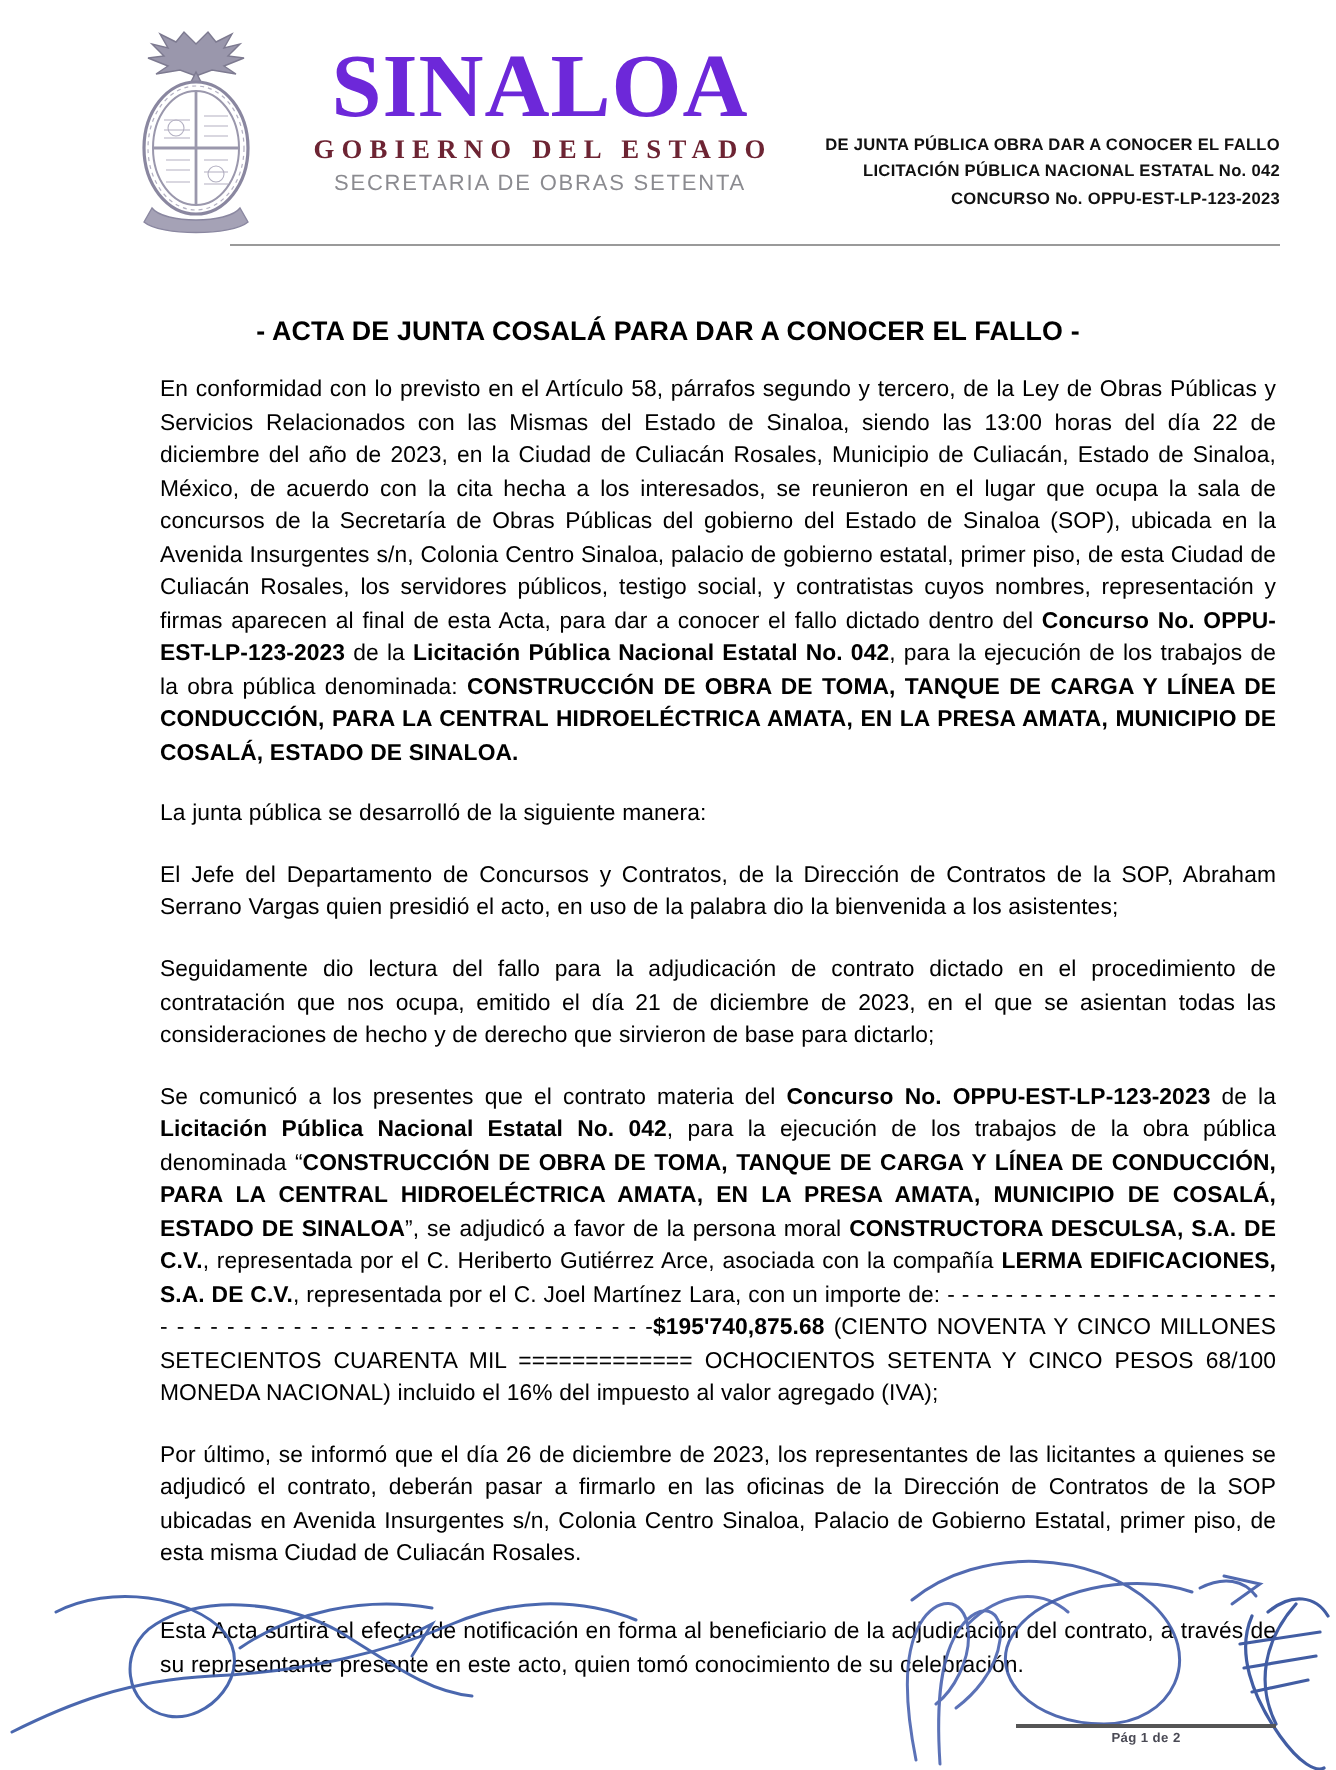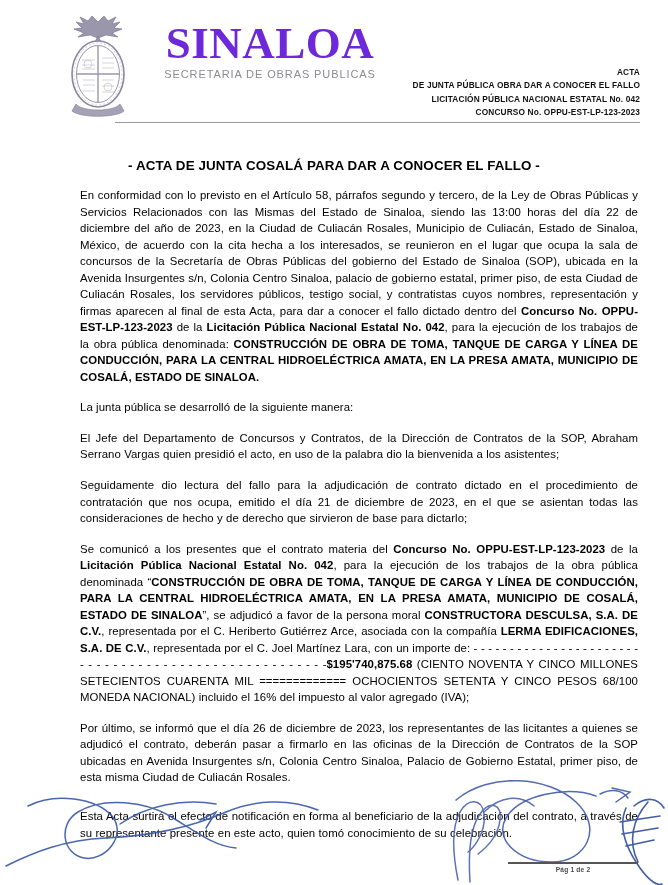--- a/index.html
+++ b/index.html
@@ -165,25 +165,25 @@
         </g>
 
         <ellipse cx="36" cy="62" rx="24" ry="31" fill="none" stroke="#b3b0c2" stroke-width="0.6" stroke-dasharray="2 2"></ellipse>
 
         <path d="M14 92 C20 100, 52 100, 58 92 L62 99 C54 106, 18 106, 10 99 Z" fill="#a5a2b6" stroke="#8a87a0" stroke-width="0.7"></path>
       </svg>
     </div>
 
     <div class="brand">
       <div class="brand-title">SINALOA</div>
-      <div class="brand-sub2">SECRETARIA DE OBRAS PUBLICAS</div>
+      <div class="brand-sub1">GOBIERNO DEL ESTADO</div>
+      <div class="brand-sub2">SECRETARIA DE OBRAS SETENTA</div>
     </div>
 
     <div class="header-meta">
-      <div>ACTA</div>
       <div>DE JUNTA PÚBLICA OBRA DAR A CONOCER EL FALLO</div>
       <div>LICITACIÓN PÚBLICA NACIONAL ESTATAL No. 042</div>
       <div>CONCURSO No. OPPU-EST-LP-123-2023</div>
     </div>
 
     <div class="header-rule"></div>
   </div>
 
   <div class="doc-title">-  ACTA DE JUNTA COSALÁ PARA DAR A CONOCER EL FALLO -</div>
 

